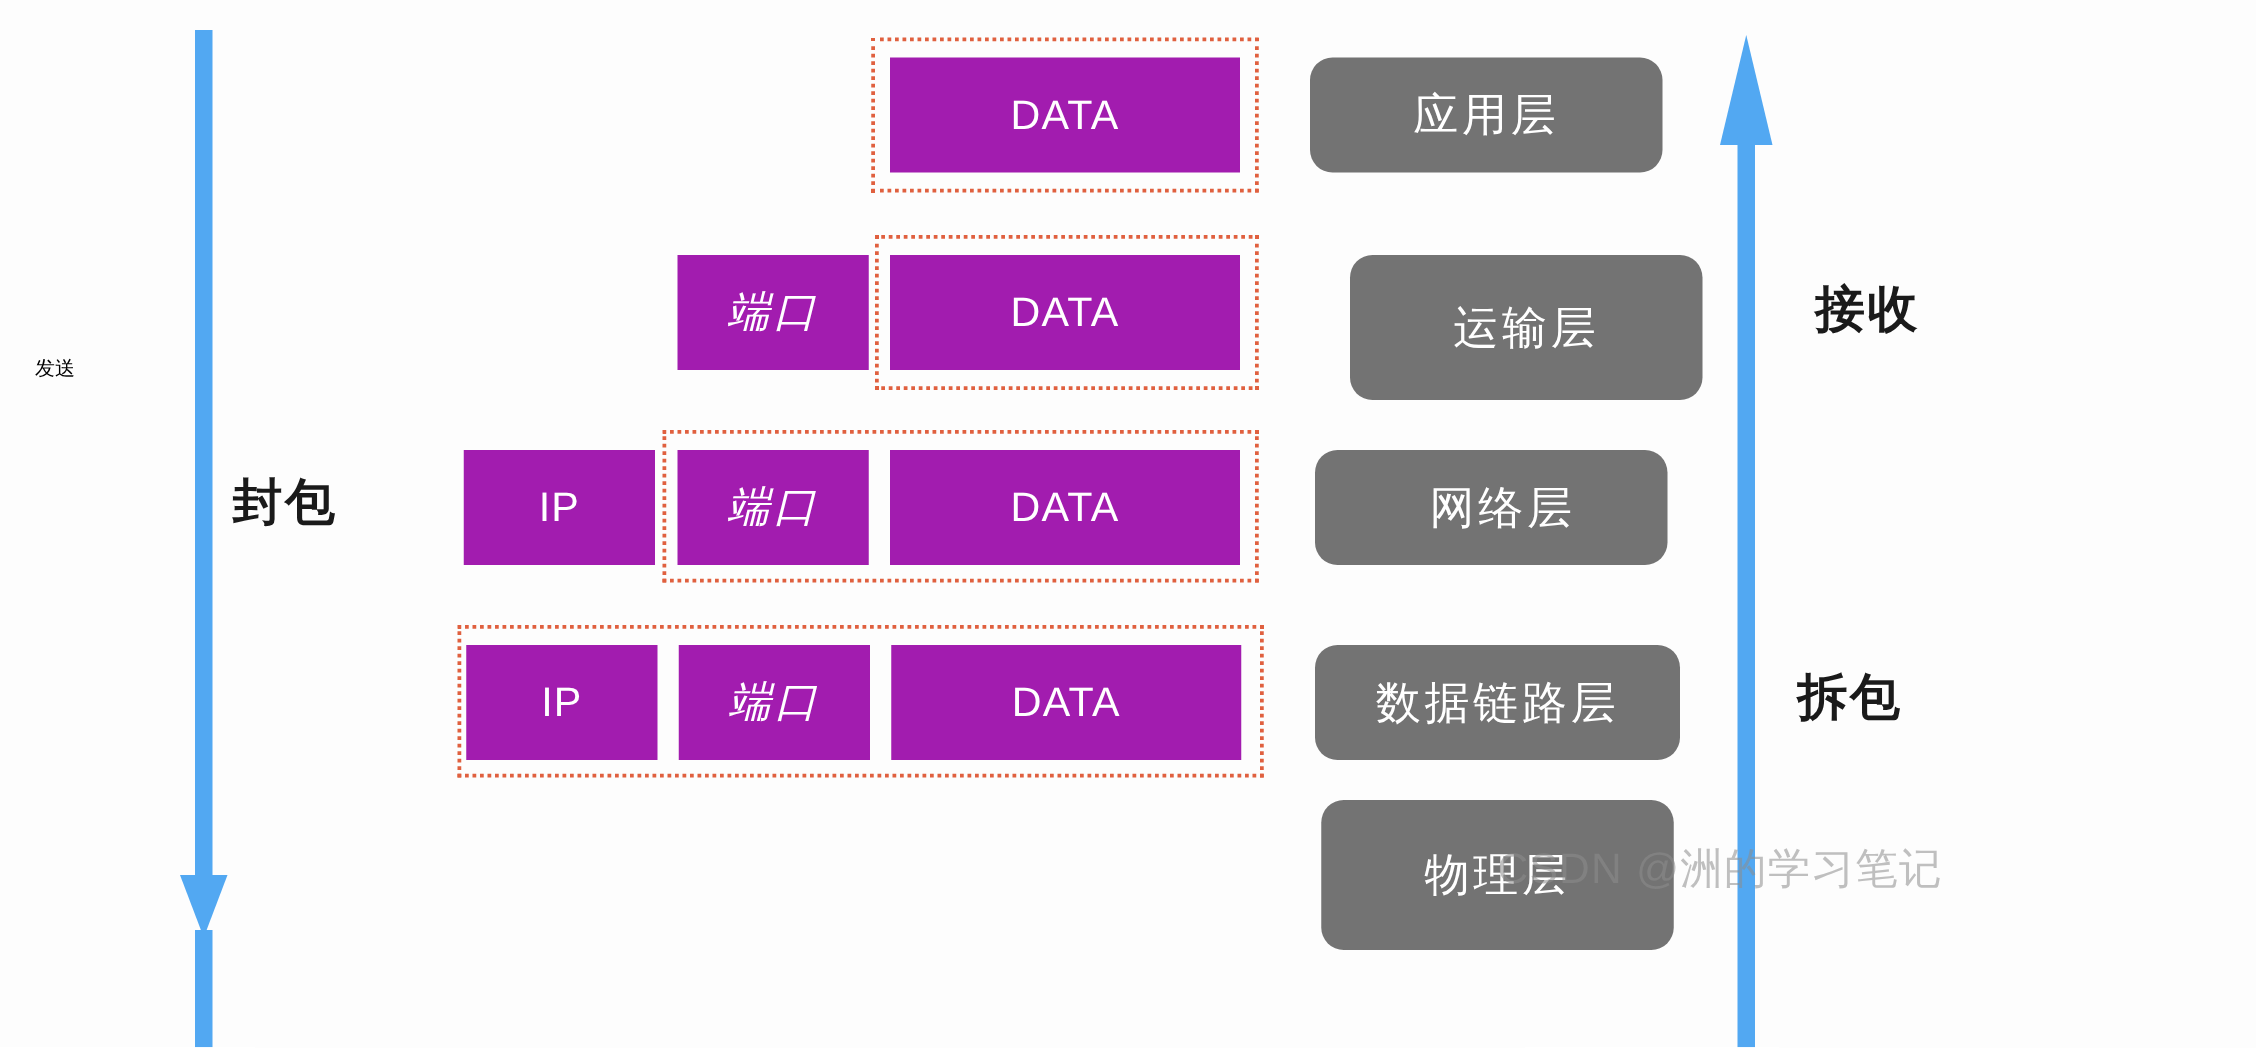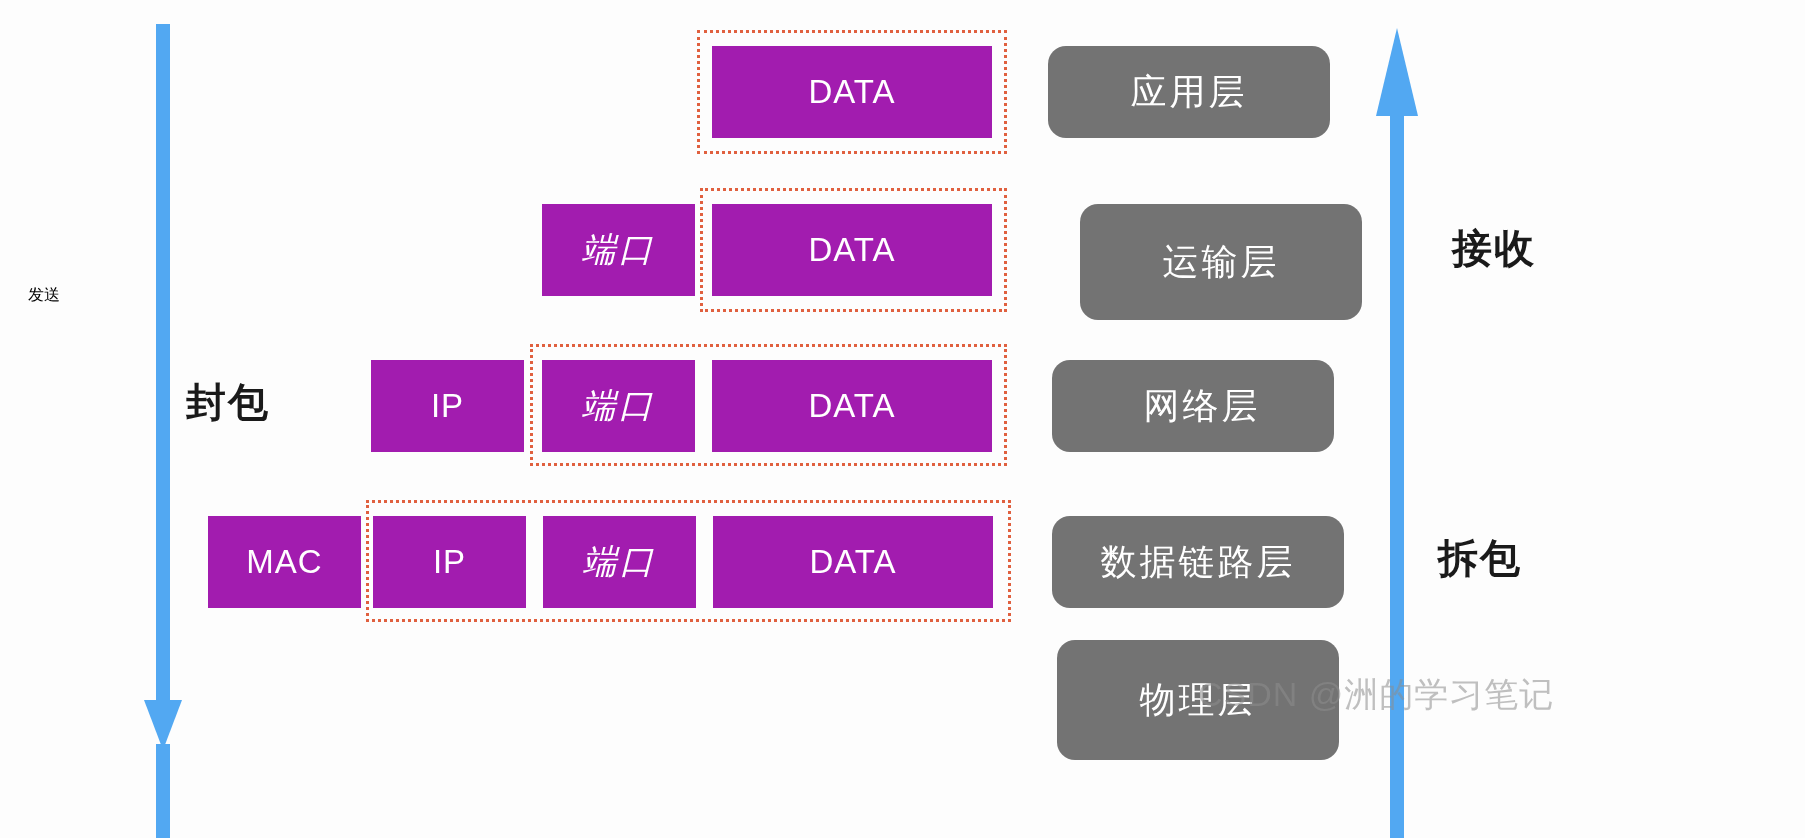--- a/index.html
+++ b/index.html
@@ -128,21 +128,20 @@
   <div class="cell" style="left:371px; top:360px; width:153px; height:92px;">IP</div>
 
   <div class="cell cjk" style="left:542px; top:360px; width:153px; height:92px;">端口</div>
 
   <div class="cell" style="left:712px; top:360px; width:280px; height:92px;">DATA</div>
 
   <div class="layer-pill" style="left:1052px; top:360px; width:282px; height:92px;padding-left:18px;">网络层</div>
 
   <div class="dotted" style="left:366px; top:500px; width:645px; height:122px;"></div>
 
-  <div class="cell" style="left:208px; top:516px; width:153px; height:92px;">MAC</div>
 
   <div class="cell" style="left:373px; top:516px; width:153px; height:92px;">IP</div>
 
   <div class="cell cjk" style="left:543px; top:516px; width:153px; height:92px;">端口</div>
 
   <div class="cell" style="left:713px; top:516px; width:280px; height:92px;">DATA</div>
 
   <div class="layer-pill" style="left:1052px; top:516px; width:292px; height:92px;">数据链路层</div>
 
 

